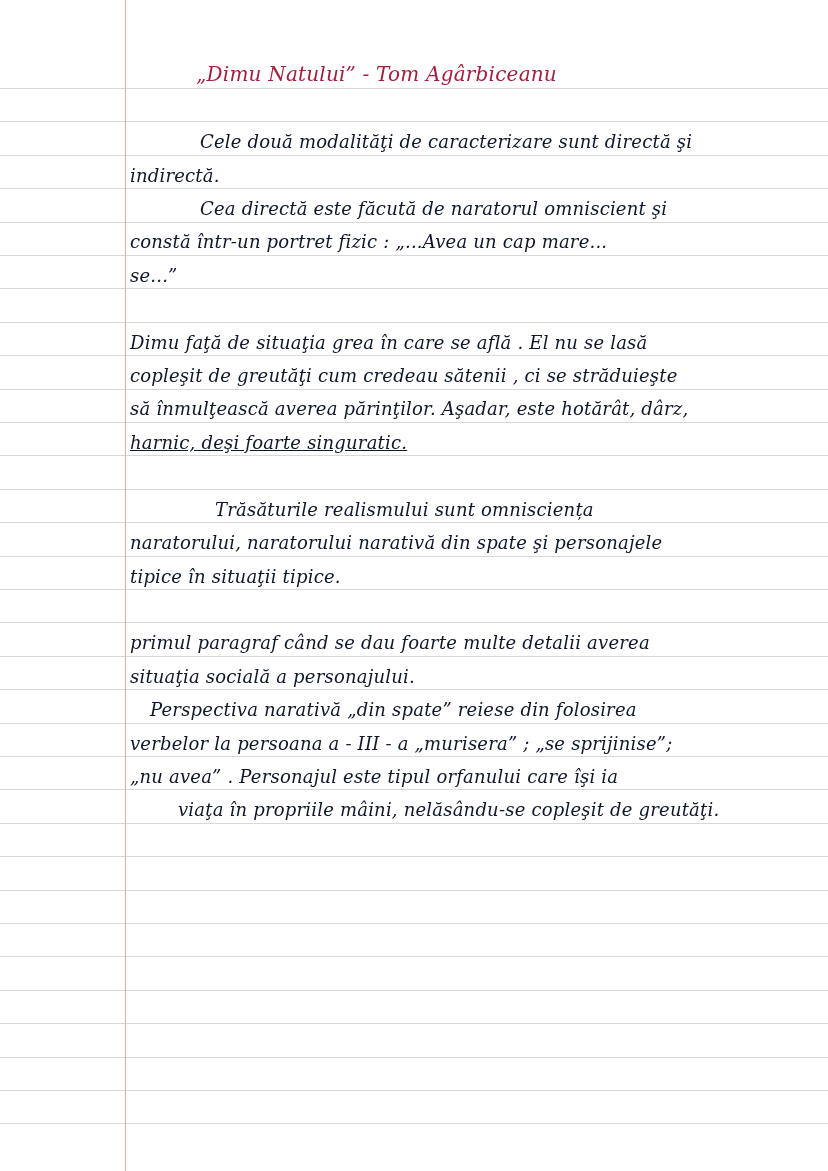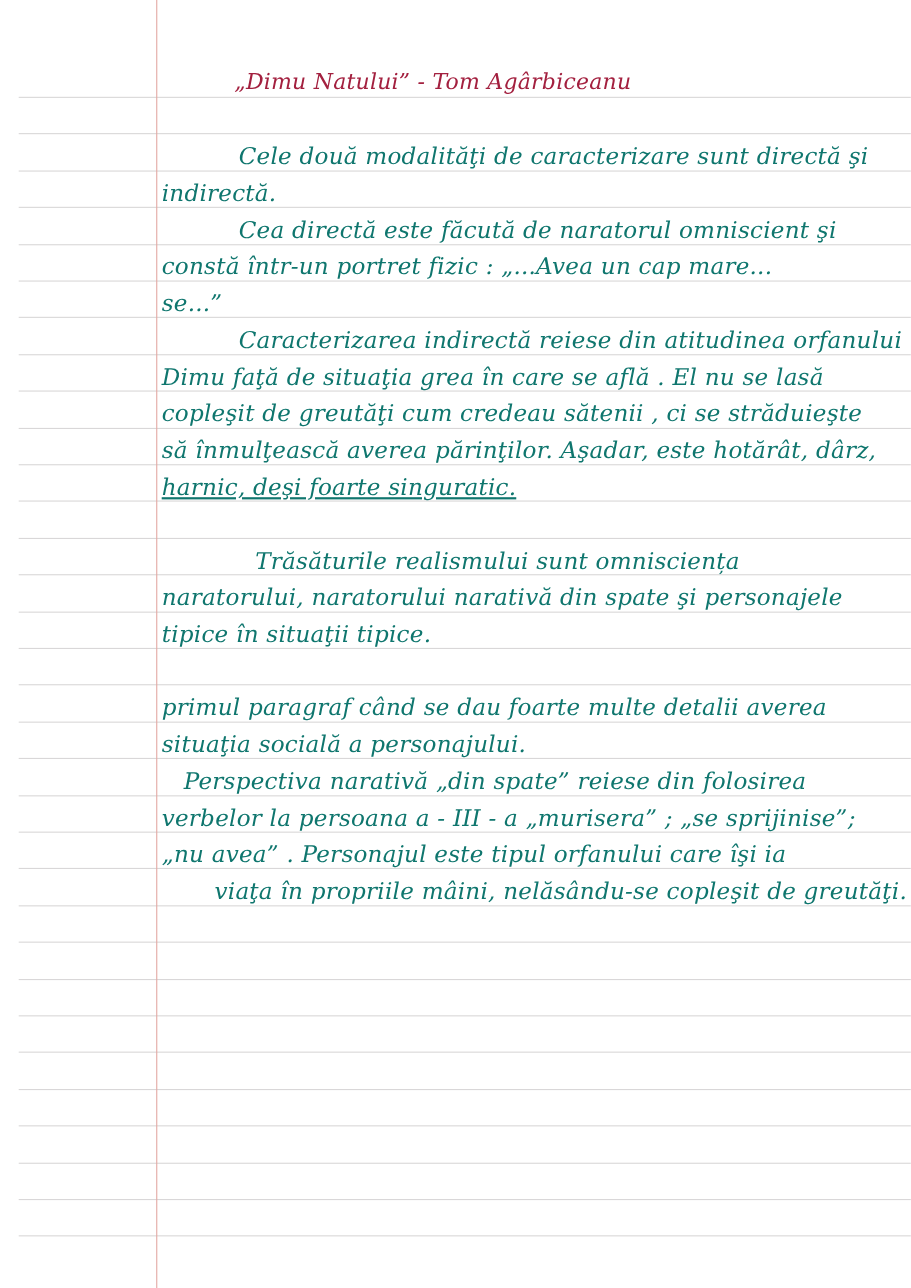--- a/index.html
+++ b/index.html
@@ -2,37 +2,37 @@
 <html><head>
 <meta charset="utf-8">
 <style>
   html, body { margin: 0; padding: 0; }
   body {
     width: 828px; height: 1171px; overflow: hidden;
     background: #ffffff;
     position: relative;
     font-family: "DejaVu Serif", serif;
   }
-  .page { position: absolute; left: 17px; top: 0; width: 736px; height: 1171px; }
+  .page { position: absolute; left: 0; top: 0; width: 736px; height: 1171px; }
   .rule {
     position: absolute; left: 0; width: 828px; height: 1px;
     background: #d9d7d8;
   }
   .margin-line {
     position: absolute; top: 0; left: 125px; width: 1px; height: 1171px;
     background: #e3a9a4;
   }
   .line {
     position: absolute;
     white-space: nowrap;
     font-family: "DejaVu Serif", serif;
     font-style: italic;
-    font-size: 21px;
+    font-size: 18px;
     line-height: 24px;
-    color: #0f766e;
+    color: #0f172a;
     letter-spacing: 0.2px;
   }
   .title {
     color: #a3203f;
     font-size: 20px;
   }
 </style>
 </head>
 <body>
 
@@ -75,21 +75,20 @@
 
   <div class="line title" style="left:196px; top:62px;">„Dimu Natului” - Tom Agârbiceanu</div>
 
   <div class="line" style="left:200px; top:130px;">Cele două modalităţi de caracterizare sunt directă şi</div>
   <div class="line" style="left:130px; top:164px;">indirectă.</div>
 
   <div class="line" style="left:200px; top:197px;">Cea directă este făcută de naratorul omniscient şi</div>
   <div class="line" style="left:130px; top:230px;">constă într-un portret fizic : „...Avea un cap mare...</div>
   <div class="line" style="left:130px; top:264px;">se...”</div>
 
-  <div class="line" style="left:200px; top:297px;">Caracterizarea indirectă reiese din atitudinea orfanului</div>
   <div class="line" style="left:130px; top:331px;">Dimu faţă de situaţia grea în care se află . El nu se lasă</div>
   <div class="line" style="left:130px; top:364px;">copleşit de greutăţi cum credeau sătenii , ci se străduieşte</div>
   <div class="line" style="left:130px; top:397px;">să înmulţească averea părinţilor. Aşadar, este hotărât, dârz,</div>
   <div class="line" style="left:130px; top:431px;text-decoration:underline;">harnic, deşi foarte singuratic.</div>
 
   <div class="line" style="left:215px; top:498px;text-align:right;">Trăsăturile realismului sunt omnisciența</div>
   <div class="line" style="left:130px; top:531px;">naratorului, naratorului narativă din spate şi personajele</div>
   <div class="line" style="left:130px; top:565px;">tipice în situaţii tipice.</div>
 
   <div class="line" style="left:130px; top:631px;">primul paragraf când se dau foarte multe detalii averea</div>

